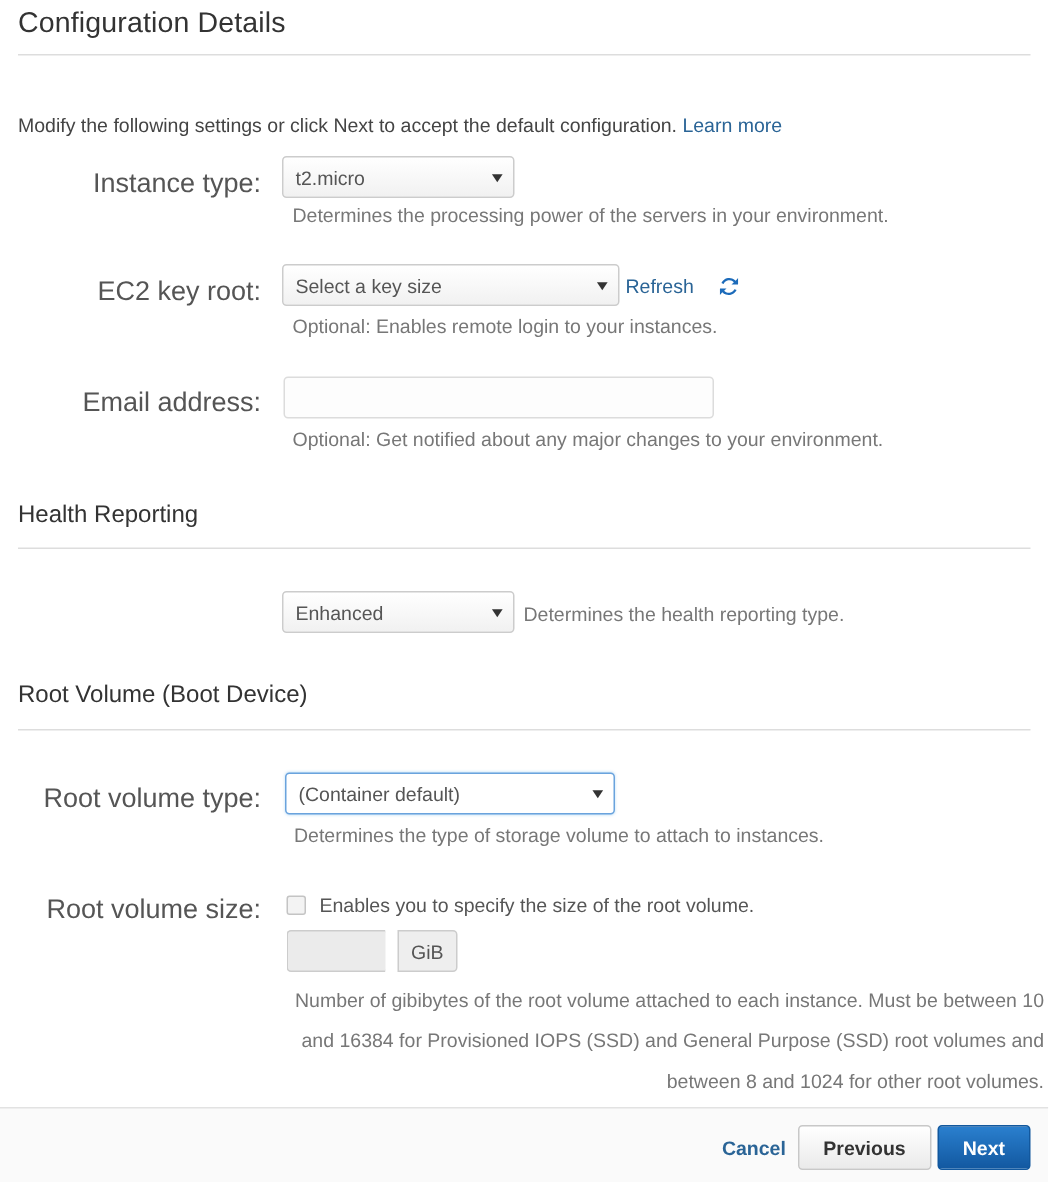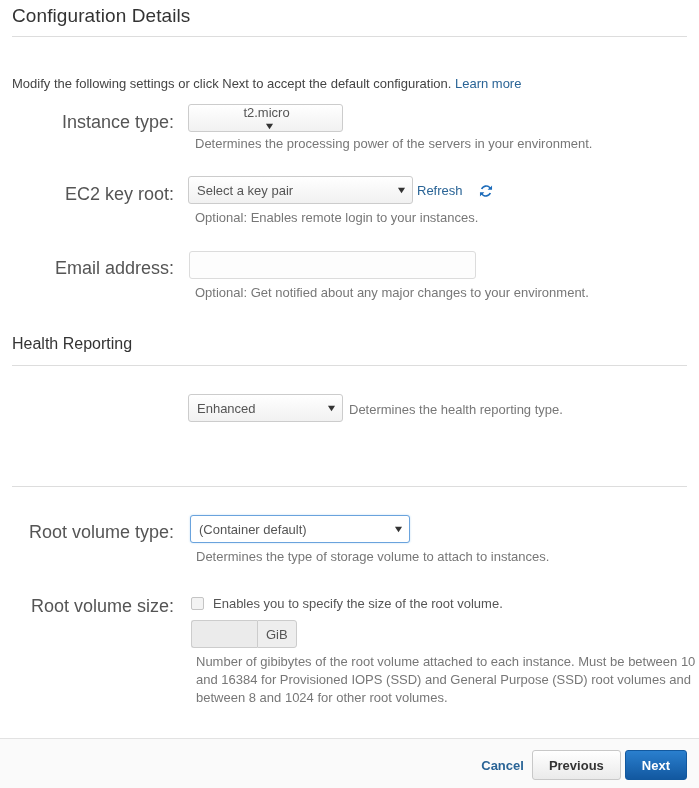--- a/index.html
+++ b/index.html
@@ -49,21 +49,21 @@
     font-size: 18px;
     color: #555555;
     text-align: right;
     white-space: nowrap;
   }
   .help {
     position: absolute;
     font-size: 13px;
     color: #777777;
   }
-  .help.wrap { white-space: normal; line-height: 18px; }
+  .help.wrap { white-space: normal; line-height: 27px; text-align: right; }
 
   
   .sel {
     position: absolute;
     display: flex;
     align-items: center;
     height: 28px;
     padding: 0 6px 0 8px;
     font-size: 13px;
     color: #555555;
@@ -139,21 +139,21 @@
     cursor: pointer;
   }
   .cbx-text {
     position: absolute;
     font-size: 13px;
     color: #555555;
     white-space: nowrap;
   }
 
   
-  .gib-group { position: absolute; display: flex; }
+  .gib-group { position: absolute; display: flex; gap: 8px; }
   .gib-input {
     width: 66px; height: 28px;
     border: 1px solid #cccccc;
     border-right: none;
     border-radius: 3px 0 0 3px;
     background: #ebebeb;
     font-size: 13px;
     padding: 0 6px;
     color: #9a9a9a;
     outline: none;
@@ -220,29 +220,29 @@
 <div class="page">
 
   <div class="page-title">Configuration Details</div>
   <div class="title-rule"></div>
 
   <div class="intro">
     <span>Modify the following settings or click Next to accept the default configuration. </span><a class="lnk" href="#">Learn more</a>
   </div>
 
   <div class="f-label" style="left:12px; top:112px; width:162px;">Instance type:</div>
-  <div class="sel" style="left:188px; top:104px; width:155px;flex-direction:column;">
+  <div class="sel" style="left:188px; top:104px; width:155px;">
     <span class="sel-val">t2.micro</span>
     <span class="caret">▼</span>
   </div>
   <div class="help" style="left:195px; top:136px;">Determines the processing power of the servers in your environment.</div>
 
   <div class="f-label" style="left:12px; top:184px; width:162px;">EC2 key root:</div>
   <div class="sel" style="left:188px; top:176px; width:225px;">
-    <span class="sel-val">Select a key pair</span>
+    <span class="sel-val">Select a key size</span>
     <span class="caret">▼</span>
   </div>
   <div class="refresh" style="left:417px; top:183px;">
     <span>Refresh</span>
     <span>
       <svg width="14" height="14" viewBox="0 0 16 16" aria-hidden="true">
         <path fill="#1c6bba" d="M13.1 3.6A6.6 6.6 0 0 0 2.2 5.4l1.7.6A4.8 4.8 0 0 1 11.7 4.7L9.9 6.5h5V1.6l-1.8 2z"></path>
         <path fill="#1c6bba" d="M2.9 12.4a6.6 6.6 0 0 0 10.9-1.8l-1.7-.6a4.8 4.8 0 0 1-7.8 1.3L6.1 9.5h-5v4.9l1.8-2z"></path>
       </svg>
     </span>
@@ -255,20 +255,21 @@
 
   <div class="sec-title" style="top:335px;">Health Reporting</div>
   <div class="sec-rule" style="top:365px;"></div>
 
   <div class="sel" style="left:188px; top:394px; width:155px;">
     <span class="sel-val">Enhanced</span>
     <span class="caret">▼</span>
   </div>
   <div class="help" style="left:349px; top:402px;">Determines the health reporting type.</div>
 
+  <div class="sec-title" style="top:455px;">Root Volume (Boot Device)</div>
   <div class="sec-rule" style="top:486px;"></div>
 
   <div class="f-label" style="left:12px; top:522px; width:162px;">Root volume type:</div>
   <div class="sel focused" style="left:190px; top:515px; width:220px;">
     <span class="sel-val">(Container default)</span>
     <span class="caret">▼</span>
   </div>
   <div class="help" style="left:196px; top:549px;">Determines the type of storage volume to attach to instances.</div>
 
   <div class="f-label" style="left:12px; top:596px; width:162px;">Root volume size:</div>

